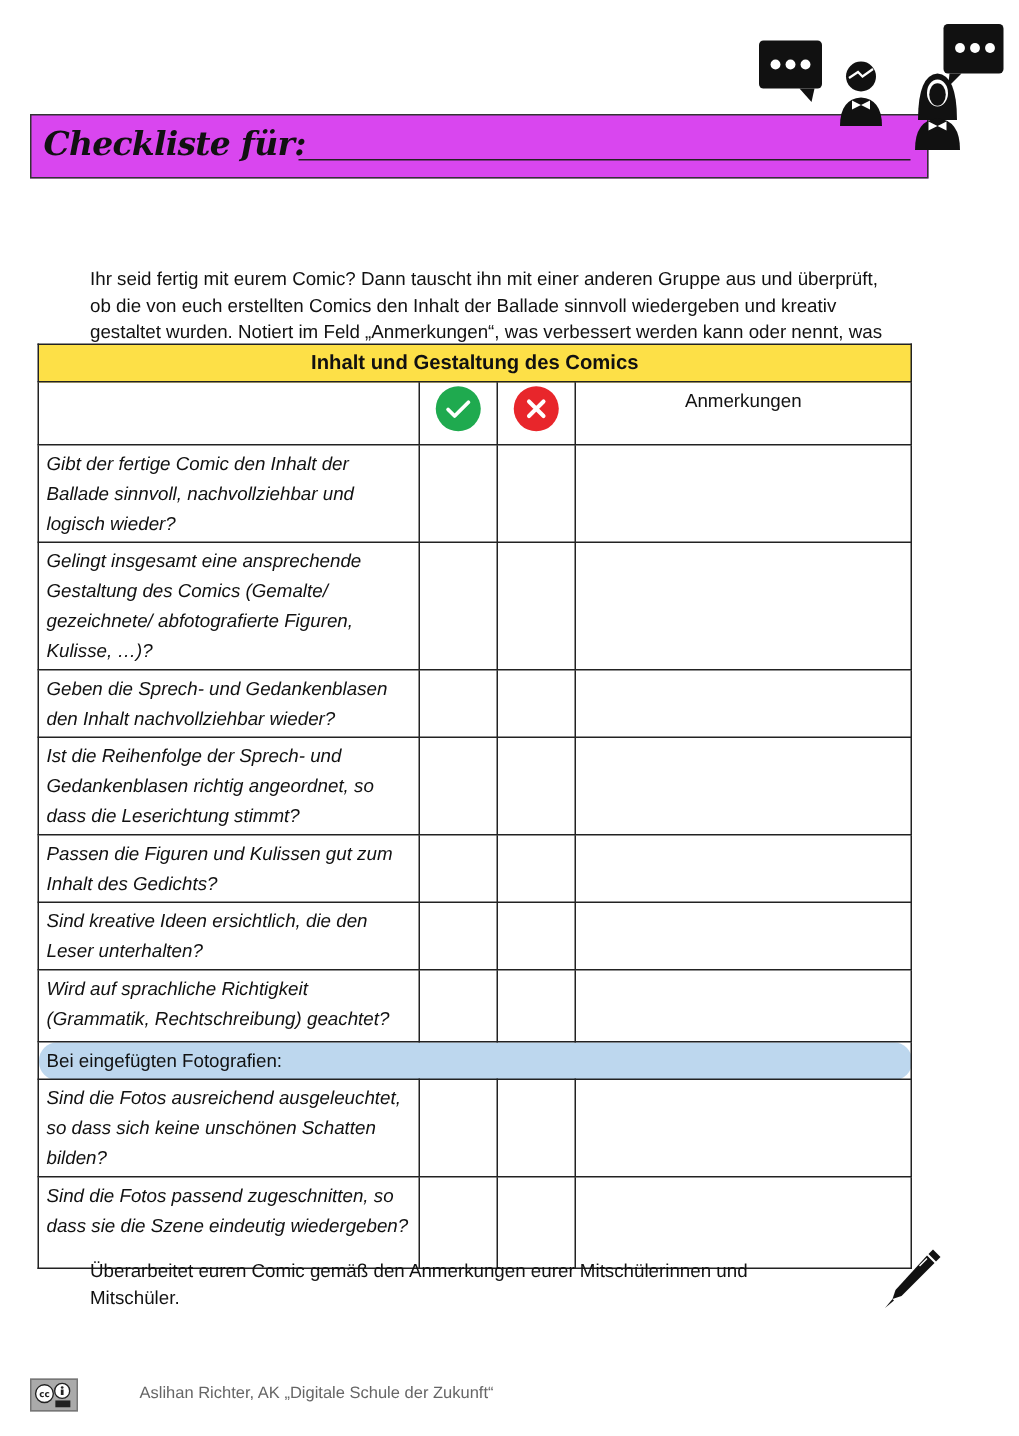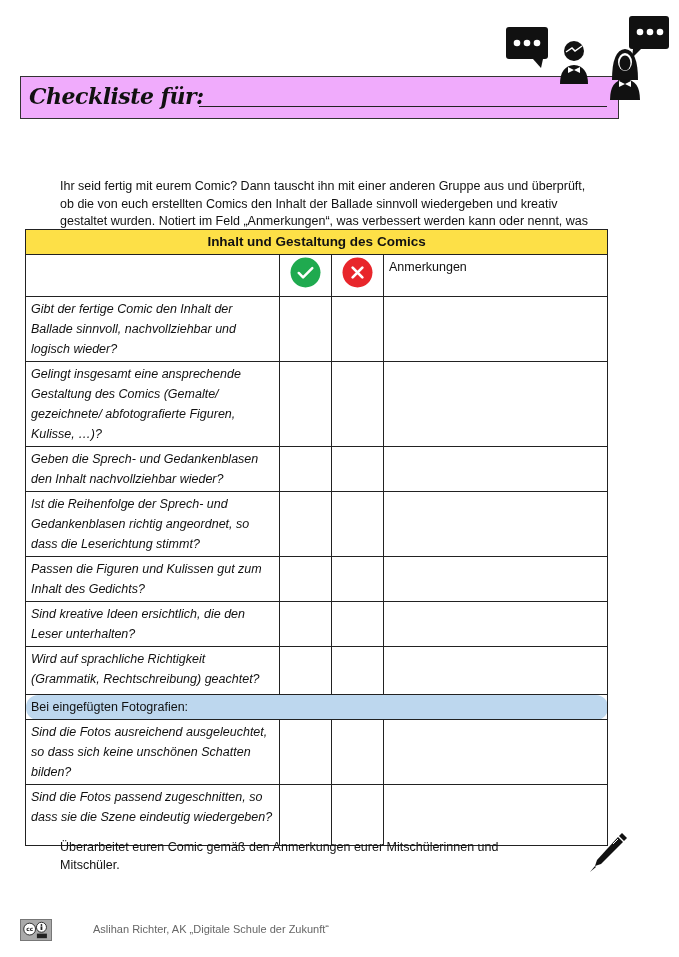--- a/index.html
+++ b/index.html
@@ -1,28 +1,28 @@
 <!DOCTYPE html>
 <html><head>
 <meta charset="utf-8">
 <style>
   html, body { margin:0; padding:0; background:#ffffff; }
   body { width:679px; height:957px; position:relative; font-family:"Liberation Sans", sans-serif; color:#111; overflow:hidden; }
-  .title-box { position:absolute; left:20px; top:76px; width:599px; height:43px; background:#f0abfc; border:1px solid #333; box-sizing:border-box; }
+  .title-box { position:absolute; left:20px; top:76px; width:599px; height:43px; background:#d946ef; border:1px solid #333; box-sizing:border-box; }
   .title-text { position:absolute; left:8px; top:6px; font-family:"DejaVu Serif", serif; font-style:italic; font-weight:bold; font-size:22px; color:#111; letter-spacing:-0.5px; }
   .title-line { position:absolute; left:178px; top:29px; width:408px; border-bottom:1.5px solid #222; }
   .icons { position:absolute; left:505px; top:14px; width:170px; height:90px; }
   .intro { position:absolute; left:60px; top:141px; width:540px; font-size:12.5px; line-height:17.7px;margin-top:37px; }
   table.check { position:absolute; left:25px; top:229px; border-collapse:collapse; table-layout:fixed; width:582px; font-size:12.5px; }
   table.check td { border:1px solid #222; vertical-align:top; padding:2px 5px; line-height:20px; }
   td.head { background:#fde047; font-weight:bold; text-align:center; font-size:13.5px; padding:1px 5px; line-height:18px; }
   td.sub { background:#bdd7ee; line-height:17px; padding:1px 7px;border-radius:12px; }
   td.q { padding-left:7px;font-style:italic; }
   td.icon-cell { text-align:center; vertical-align:middle; padding:0; }
-  td.anm { font-size:12.5px; line-height:18px; padding-top:0px;margin-top:16px; }
+  td.anm { text-align:center; font-size:12.5px; line-height:18px; padding-top:0px;margin-top:16px; }
   .circle { display:inline-block; width:31px; height:31px; border-radius:50%; }
   .outro { position:absolute; left:60px; top:838px; width:480px; font-size:12.5px; line-height:18px; }
   .pen { position:absolute; left:586px; top:830px; width:44px; height:44px; }
   .cc { position:absolute; left:20px; top:919px; width:32px; height:22px; background:#aaa; border:1px solid #777; box-sizing:border-box; }
   .footer { position:absolute; left:93px; top:923px; font-size:11px; color:#666; }
 </style>
 </head>
 <body>
 
 <div class="title-box">

